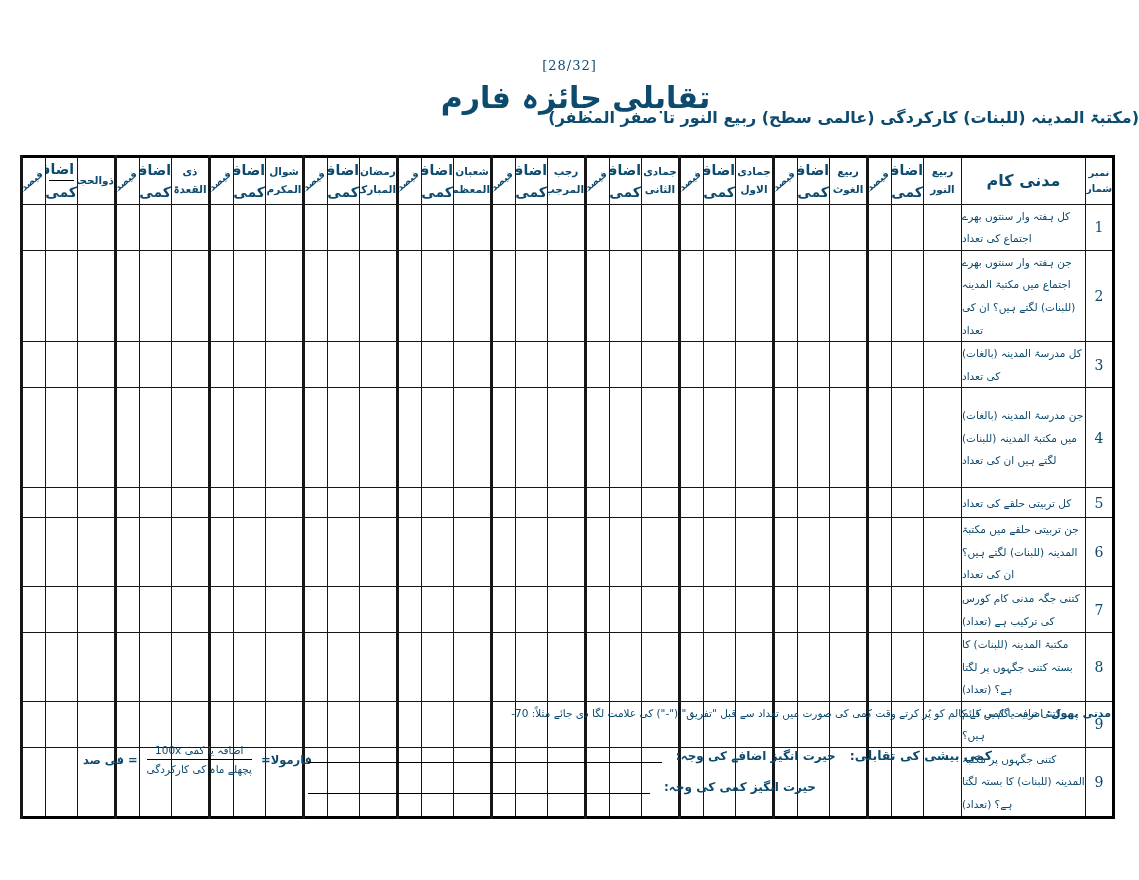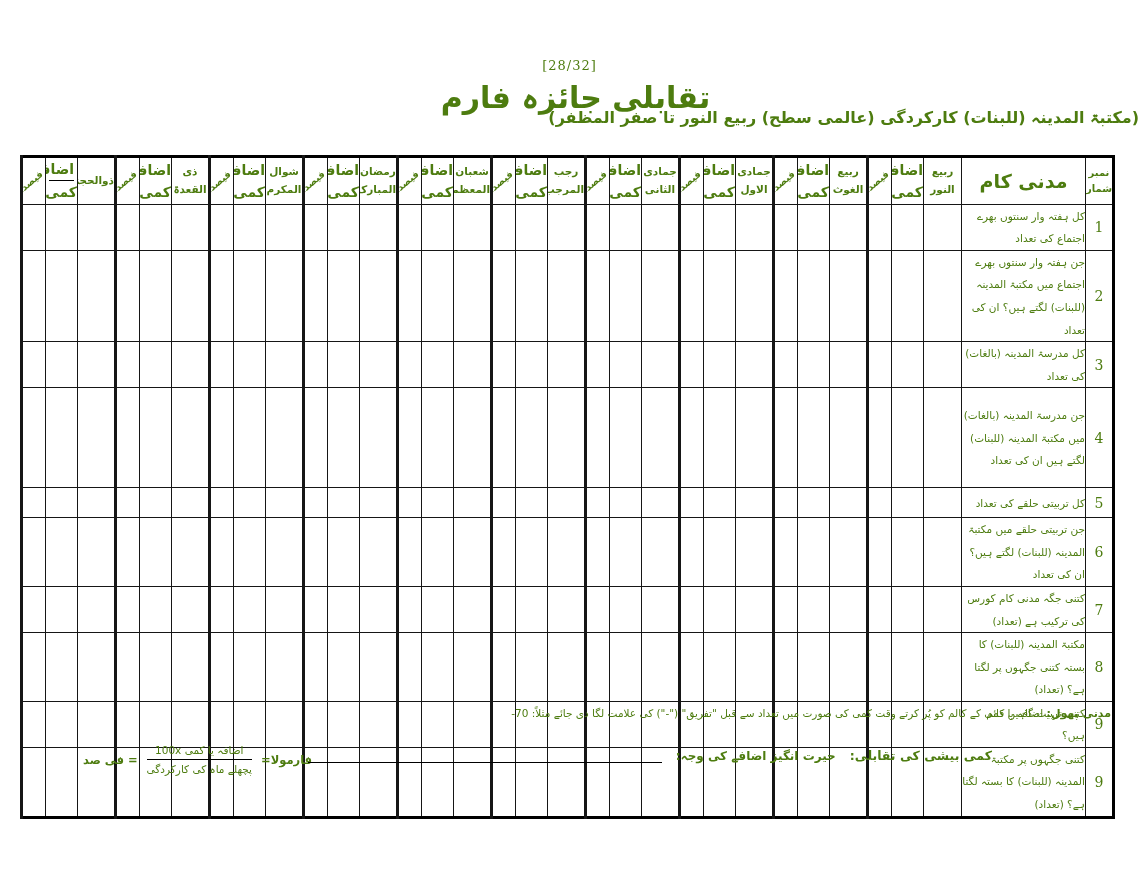--- a/index.html
+++ b/index.html
@@ -1,40 +1,40 @@
 <!DOCTYPE html>
 <html lang="ur"><head>
 <meta charset="utf-8">
 <style>
   html,body{margin:0;padding:0;background:#fff;}
   .page{position:relative;width:1139px;height:880px;background:#ffffff;overflow:hidden;
-        font-family:"DejaVu Sans",sans-serif;color:#4d7c0f;}
+        font-family:"DejaVu Sans",sans-serif;color:#0c4a6e;}
   
   .pageno{position:absolute;top:58px;left:0;right:0;text-align:center;
           font-family:"DejaVu Serif",serif;font-size:13px;letter-spacing:1px;}
   .title{position:absolute;top:80px;left:12px;right:0;text-align:center;direction:rtl;
          font-size:30px;font-weight:800;}
   .subtitle{position:absolute;top:108px;left:0;right:0;text-align:right;direction:rtl;
             font-size:16px;font-weight:700;}
   
   table#comparison-table{position:absolute;top:155px;left:20px;width:1092px;
         border-collapse:collapse;direction:rtl;table-layout:fixed;
         border:3px solid #000;}
   #comparison-table th,#comparison-table td{border:1.5px solid #161616;padding:0;overflow:hidden;}
   th.task,td.tlabel{border-left-width:3px;}
   .gsep{border-left-width:3px !important;}
   th{font-weight:700;vertical-align:middle;text-align:center;}
   th.serialh span{display:block;font-size:10px;line-height:1.6;font-weight:700;}
-  th.task{font-size:19px;font-weight:800;letter-spacing:1px;}
+  th.task{font-size:16px;font-weight:800;letter-spacing:1px;}
   th.month{font-size:10.5px;line-height:1.7;padding:1px;}
   th.change span{display:block;font-size:14px;line-height:1.6;}
   th.change.uline .l1{border-bottom:1.2px solid #000;margin:0 3px;}
   th.pct span{display:inline-block;transform:rotate(-40deg);font-size:9.5px;white-space:nowrap;}
   td.serial{font-family:"DejaVu Serif",serif;font-size:14px;text-align:center;vertical-align:middle;}
-  td.tlabel{font-size:10.5px;line-height:2.15;text-align:right;vertical-align:middle;padding:1px 5px;}
+  td.tlabel{font-size:10.5px;line-height:2.15;text-align:left;vertical-align:middle;padding:1px 5px;}
   td.dcell{background:#fff;}
   
   .note{position:absolute;top:707px;direction:rtl;font-size:10.5px;white-space:nowrap;}
   .note-right{right:28px;}
   .note-left{left:36px;}
   .note b{font-size:11px;}
   
   .formula{position:absolute;left:22px;top:744px;width:290px;direction:rtl;
            display:flex;align-items:center;gap:9px;justify-content:flex-start;}
   .formula .flabel{font-size:11.5px;font-weight:600;white-space:nowrap;}
@@ -518,15 +518,19 @@
     </span>
     <span class="fresult">= فی صد</span>
   </div>
 
   <div class="reasons">
     <div class="rrow">
       <span class="rhead">کمی بیشی کی تقابلی:</span>
       <span class="rlabel">حیرت انگیز اضافے کی وجہ:</span>
       <span class="rline"></span>
     </div>
+    <div class="rrow rrow2">
+      <span class="rlabel">حیرت انگیز کمی کی وجہ:</span>
+      <span class="rline"></span>
+    </div>
   </div>
 
 </div>
 
 </body></html>

